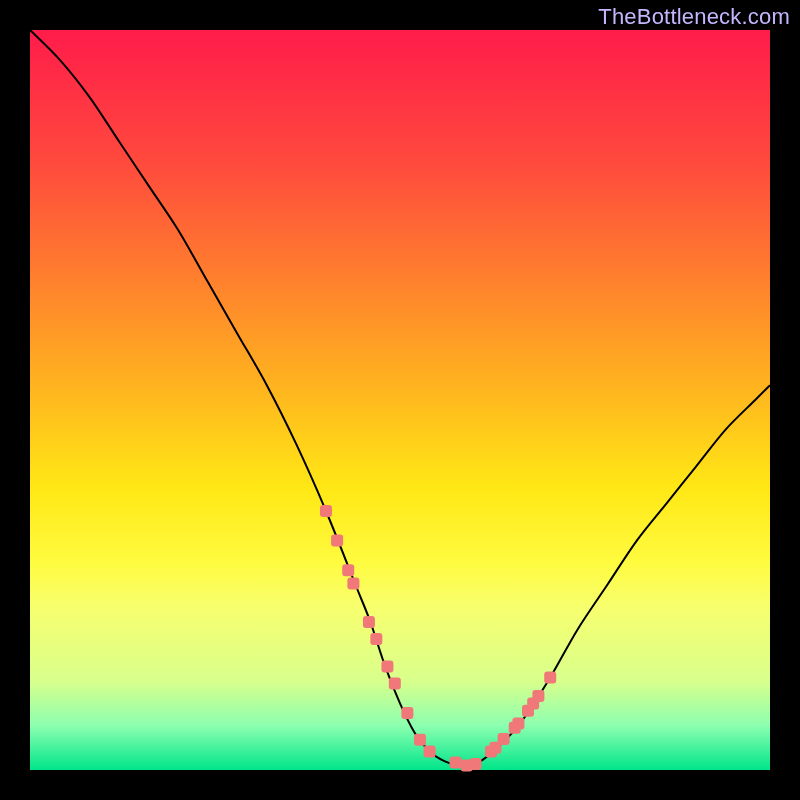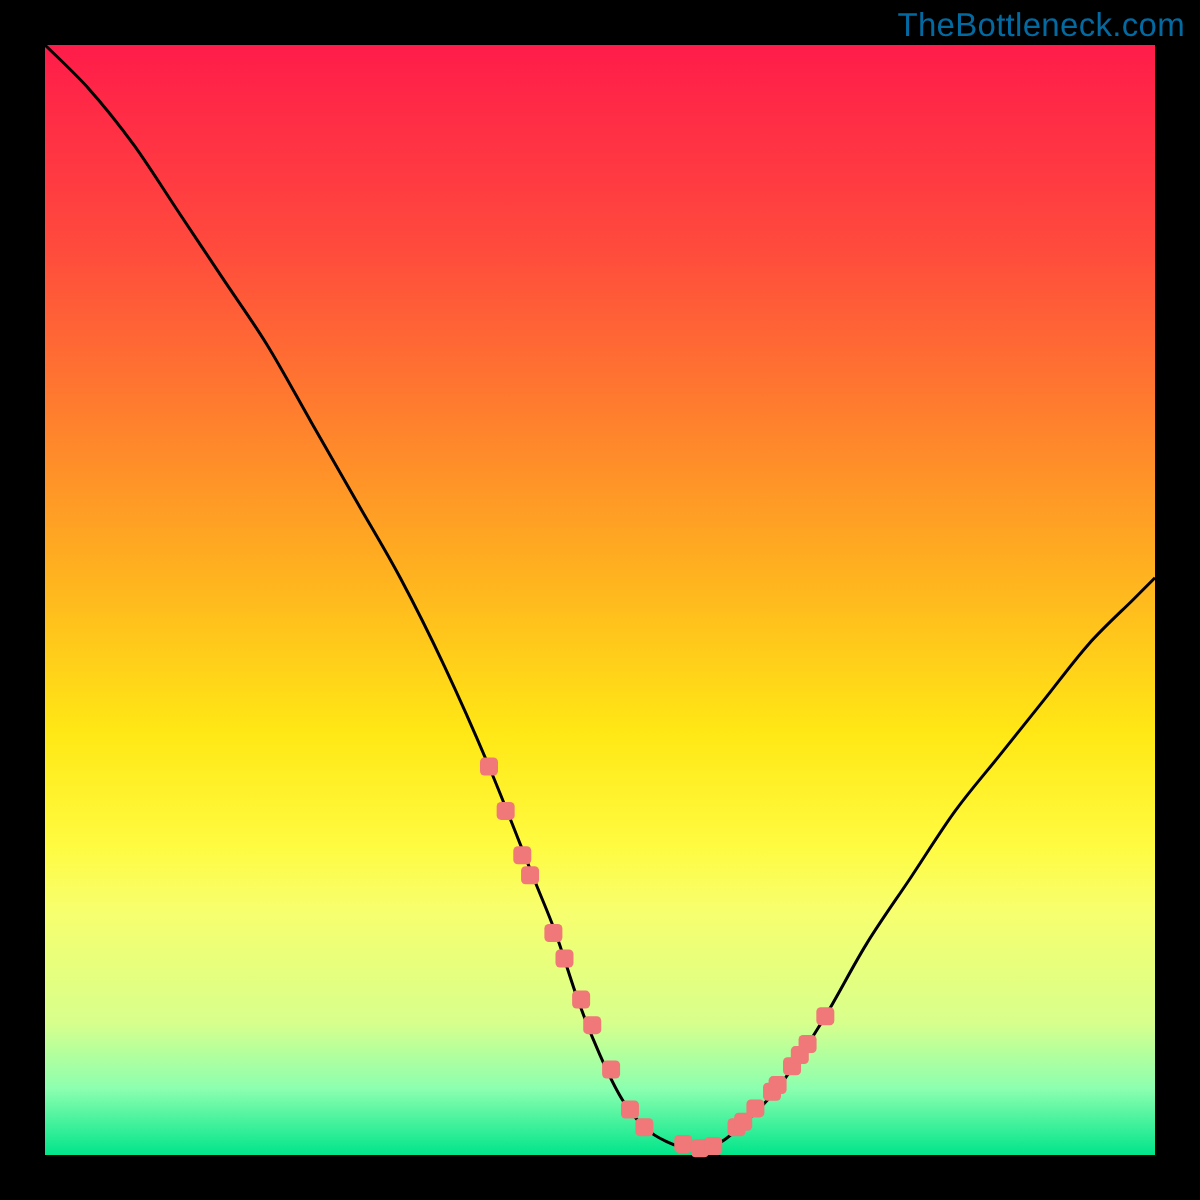--- a/index.html
+++ b/index.html
@@ -16,21 +16,21 @@
     width: 800px;
     height: 800px;
     background: #000;
   }
   .watermark {
     position: absolute;
     top: 4px;
     right: 10px;
     font-size: 22px;
     font-weight: 500;
-    color: #0369a1;
+    color: #c4b5fd;
     letter-spacing: 0.2px;
   }
   .plot-area {
     position: absolute;
     left: 30px;
     top: 30px;
     width: 740px;
     height: 740px;
     background: linear-gradient(to bottom,
       #ff1c4a 0%,

